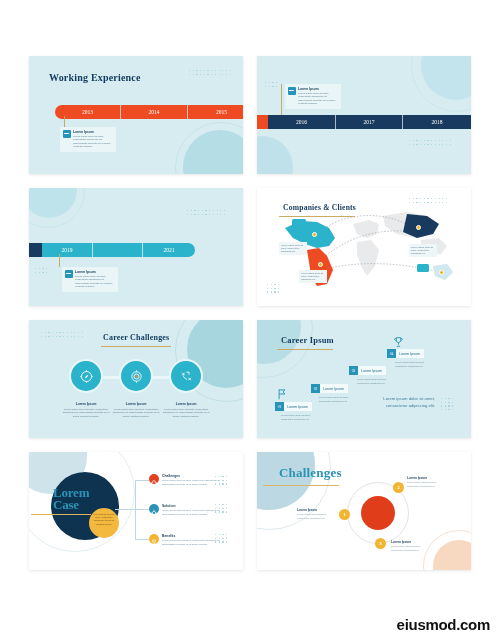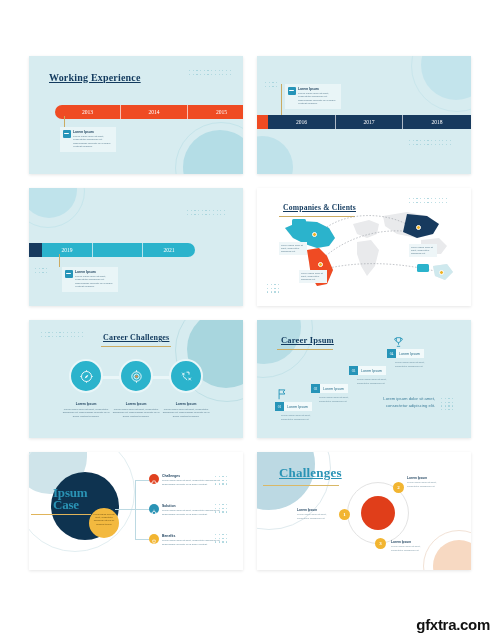--- a/index.html
+++ b/index.html
@@ -45,21 +45,20 @@
   .dots i{ display:block; width:1.3px; height:1.3px; border-radius:50%; background:#9ecfd9; }
 
   
   .title{
     position:absolute;
     font-family:"Liberation Serif", serif;
     font-weight:700;
     color:#123a5e;
     letter-spacing:.2px;
     white-space:nowrap;
-    text-decoration:underline;
   }
   .rule{ position:absolute; height:1px; background:#cbab62; }
 
   
   .tl-bar{ position:absolute; height:14px; display:flex; align-items:center; }
   .tl-seg{
     height:14px;
     display:flex; align-items:center; justify-content:center;
     font-size:5.6px; color:#ffffff; font-family:"Liberation Serif",serif;
     border-right:1px solid rgba(255,255,255,.65);
@@ -538,21 +537,21 @@
     </div>
 
     <div class="slide white">
       <div class="circ" style="width:74px;height:74px;left:-16px;top:-32px;background:#cfe4ea;border-radius:0 0 50% 50%;"></div>
       <div class="ring" style="width:120px;height:120px;left:-14px;top:-20px;border-color:#e2eef1;"></div>
 
       <div class="circ" style="width:68px;height:68px;left:22px;top:20px;background:#0e3350;"></div>
       <div class="circ" style="width:30px;height:30px;left:60px;top:56px;background:#f3b93f;"></div>
       <div style="position:absolute;left:62px;top:61px;width:26px;font-size:2.2px;color:#6b4f12;line-height:1.45;text-align:center;">Lorem ipsum dolor sit amet, consectetur adipiscing elit sed do eiusmod tempor.</div>
 
-      <div class="csTitle" style="left:24px;top:34px;">Ipsum</div>
+      <div class="csTitle" style="left:24px;top:34px;">Lorem</div>
       <div class="csTitle" style="left:24px;top:46px;">Case</div>
       <div class="rule" style="left:2px;top:62px;width:60px;background:#e0b45a;"></div>
 
       <div class="conn" style="left:106px;top:28px;width:1px;height:60px;background:#bcd9e2;border:none;"></div>
       <div class="conn" style="left:86px;top:57px;width:20px;height:1px;background:#bcd9e2;border:none;"></div>
       <div class="conn" style="left:106px;top:28px;width:14px;height:1px;background:#bcd9e2;border:none;"></div>
       <div class="conn" style="left:106px;top:57px;width:14px;height:1px;background:#bcd9e2;border:none;"></div>
       <div class="conn" style="left:106px;top:87px;width:14px;height:1px;background:#bcd9e2;border:none;"></div>
 
       <div class="item" style="left:120px;top:22px;">
@@ -663,14 +662,14 @@
         <div class="bb">Lorem ipsum dolor sit amet, consectetur adipiscing elit.</div>
       </div>
       <div class="chtxt" style="left:134px;top:88px;">
         <div class="hh">Lorem Ipsum</div>
         <div class="bb">Lorem ipsum dolor sit amet, consectetur adipiscing elit.</div>
       </div>
     </div>
 
   </div>
 
-  <div class="watermark">gfxtra.com</div>
+  <div class="watermark">eiusmod.com</div>
 </div>
 
 </body></html>

